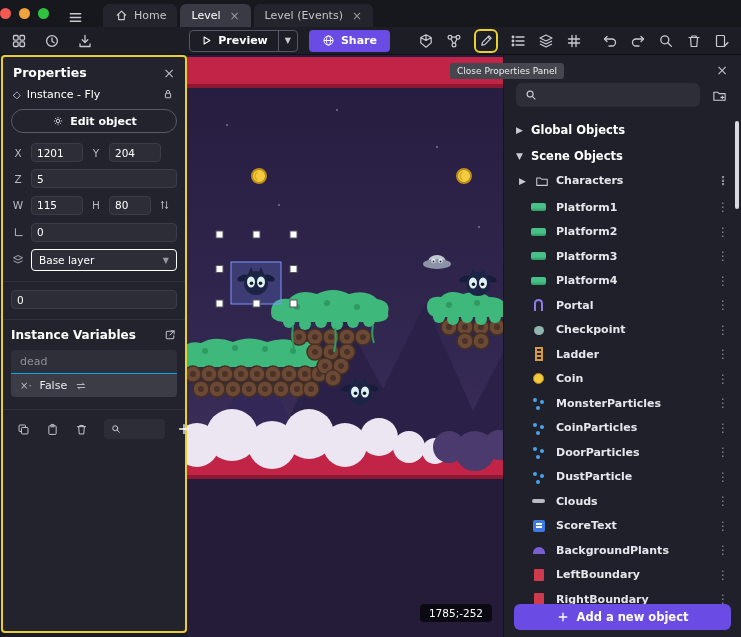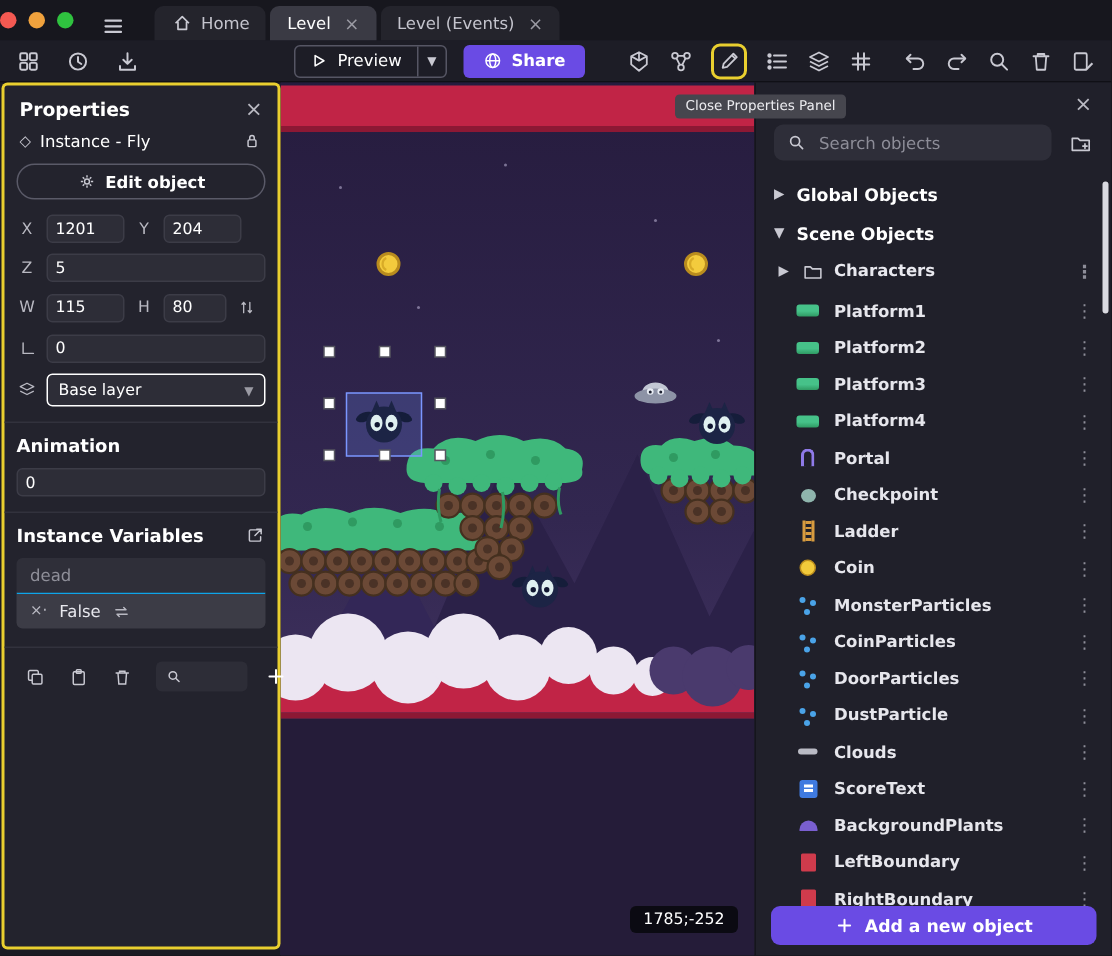--- a/index.html
+++ b/index.html
@@ -24,21 +24,21 @@
   .toolbar{position:absolute;top:27px;left:0;right:0;height:28px;background:#1d1d26;
            display:flex;align-items:center;padding:0 9px;box-sizing:border-box;border-bottom:1px solid #101016}
   .tb-left{display:flex;gap:13px;align-items:center}
   .tb-spacer{flex:1}
   .tb-center{display:flex;gap:11px;align-items:center}
   .tb-right{display:flex;gap:8px;align-items:center;margin-left:26px}
   .icon-btn{width:20px;height:20px;display:flex;align-items:center;justify-content:center;
             color:#c9c9d2;cursor:pointer;flex:0 0 auto}
   .icon-btn svg{display:block}
   .preview-btn{display:flex;align-items:stretch;height:22px;border:1px solid #565664;border-radius:4px;
-               color:#fff;font-weight:normal;cursor:pointer;box-sizing:border-box}
+               color:#fff;font-weight:bold;cursor:pointer;box-sizing:border-box}
   .preview-main{display:flex;gap:6px;padding:0 10px;align-items:center}
   .preview-caret{display:flex;align-items:center;border-left:1px solid #565664;padding:0 6px;font-size:8px;color:#c9c9d2}
   .share-btn{display:flex;align-items:center;gap:6px;height:22px;padding:0 13px;background:var(--accent-purple,#6a4be4);
              border-radius:4px;color:#fff;font-weight:bold;cursor:pointer}
   .pencil-highlight{border:2px solid var(--highlight-yellow,#e9cf2f);border-radius:6px;padding:2px;margin:0 2px}
 
   
   .props-panel{position:absolute;top:57px;left:3px;width:182px;height:574px;background:#23232d;
                box-shadow:0 0 0 2px var(--highlight-yellow,#e9cf2f);border-radius:2px;box-sizing:border-box;
                padding:6px 8px 0;z-index:6}
@@ -340,23 +340,20 @@
             <path d="M8 2l6 3-6 3-6-3 6-3z"></path>
             <path d="M2 9l6 3 6-3"></path>
           </svg>
       </span>
       <div class="layer-select">
         <span>Base layer</span>
         <span class="sel-caret">▼</span>
       </div>
     </div>
     <div class="pp-divider"></div>
-    <div class="pp-section-title">
-      <span>Animation</span>
-    </div>
     <div class="field-row">
       <input class="f-input flex1" value="0" style="">
     </div>
     <div class="pp-divider"></div>
     <div class="pp-section-title">
       <span>Instance Variables</span>
       <span class="icon-btn" style="width:14px;height:14px">
         <svg width="12" height="12" viewBox="0 0 16 16" fill="none" stroke="currentColor" stroke-width="1.3" stroke-linecap="round" stroke-linejoin="round">
             <path d="M11 3h-7a1 1 0 0 0-1 1v8a1 1 0 0 0 1 1h8a1 1 0 0 0 1-1V9"></path>
             <path d="M9.5 2.5H13.5V6.5M13.5 2.5L8 8"></path>
@@ -591,21 +588,20 @@
   <aside class="objects-panel">
     <span class="op-close">×</span>
     <div class="op-search-row">
       <div class="op-search">
         <span class="icon-btn" style="width:13px;height:13px">
           <svg width="12" height="12" viewBox="0 0 16 16" fill="none" stroke="currentColor" stroke-width="1.5" stroke-linecap="round">
               <circle cx="6.8" cy="6.8" r="4"></circle>
               <path d="M9.8 9.8l3.6 3.6"></path>
             </svg>
         </span>
-        <input placeholder="Search objects" style="">
       </div>
       <span class="op-folder-add icon-btn">
         <svg width="15" height="15" viewBox="0 0 16 16" fill="none" stroke="currentColor" stroke-width="1.2" stroke-linejoin="round">
             <path d="M2 4.5h4l1.5 1.5H14v7H2z"></path>
             <path d="M11 8.5v3M9.5 10h3" stroke-linecap="round"></path>
           </svg>
       </span>
     </div>
     <div class="op-group">
       <span class="chev">▶</span>

